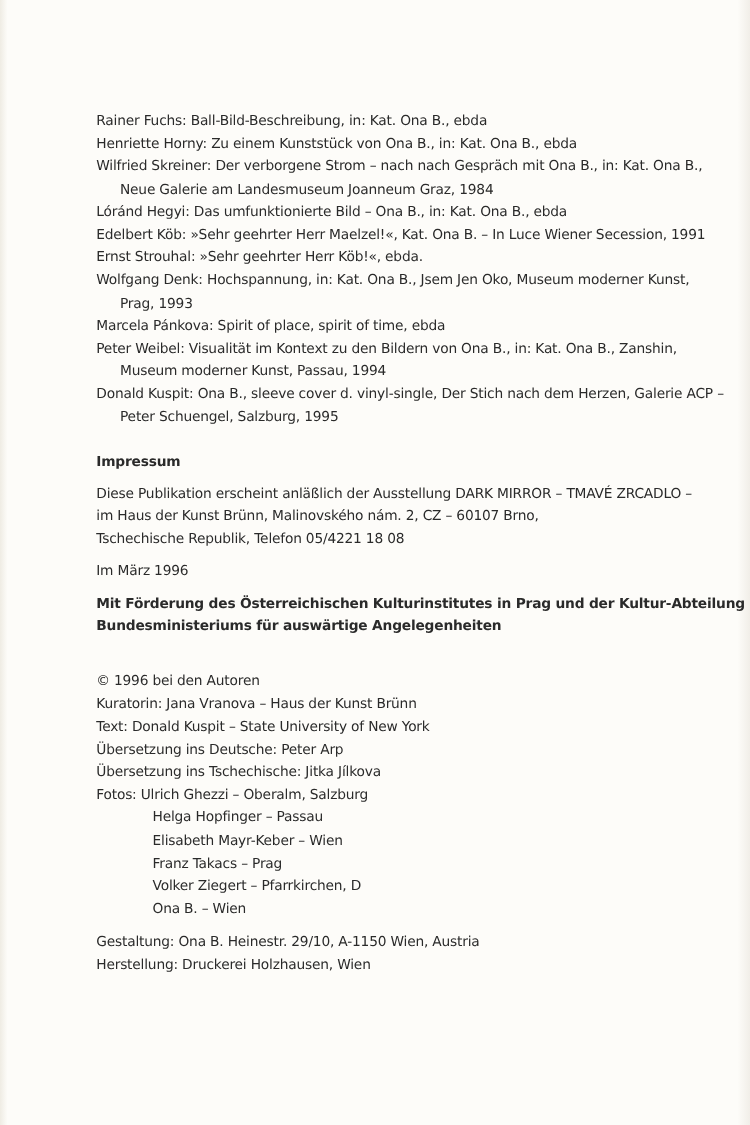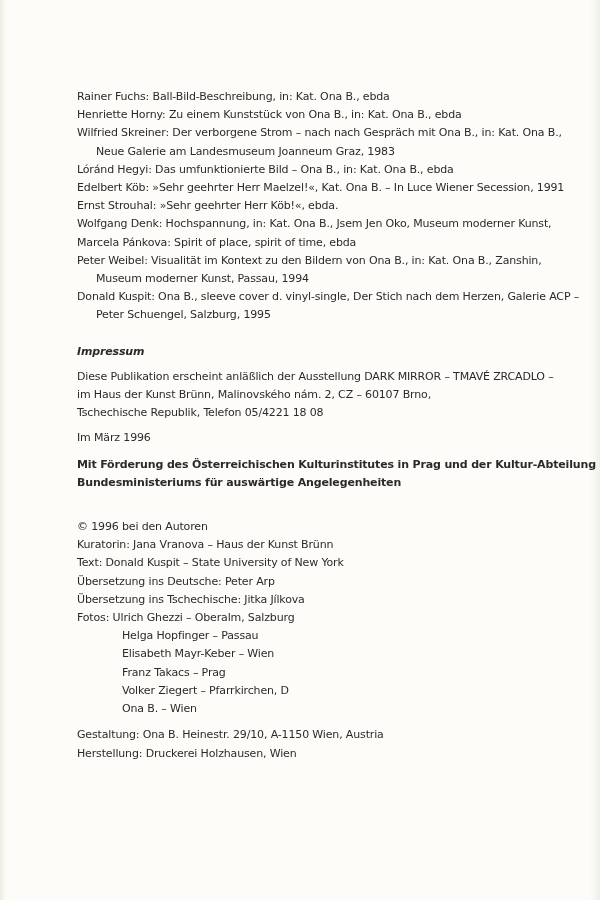--- a/index.html
+++ b/index.html
@@ -32,44 +32,44 @@
       line-height: 18.2px;
       letter-spacing: -0.15px;
     }
     .line { white-space: nowrap; }
     .indent { padding-left: 19px; }
     .indent-photo { padding-left: 45px; }
     .heading {
       font-weight: bold;
       margin-top: 18px;
       margin-bottom: 7px;
-      font-style: italic;
     }
     .gap-sm { height: 7px; }
     .gap-md { height: 8px; }
     .gap-lg { height: 26px; }
     .bold { font-weight: bold; }
   </style>
 </head>
 <body>
 
 <div class="page-edge-left"></div>
 <div class="page-edge-right"></div>
 
 <div class="content">
 
   <section>
     <div class="line">Rainer Fuchs: Ball-Bild-Beschreibung, in: Kat. Ona B., ebda</div>
     <div class="line">Henriette Horny: Zu einem Kunststück von Ona B., in: Kat. Ona B., ebda</div>
     <div class="line">Wilfried Skreiner: Der verborgene Strom – nach nach Gespräch mit Ona B., in: Kat. Ona B.,</div>
-    <div class="line indent">Neue Galerie am Landesmuseum Joanneum Graz, 1983</div>
+    <div class="line indent">Neue Galerie am Landesmuseum Joanneum Graz, 1984</div>
     <div class="line">Lóránd Hegyi: Das umfunktionierte Bild – Ona B., in: Kat. Ona B., ebda</div>
     <div class="line">Edelbert Köb:  »Sehr geehrter Herr Maelzel!«, Kat. Ona B. – In Luce Wiener Secession, 1991</div>
     <div class="line">Ernst Strouhal:  »Sehr geehrter Herr Köb!«, ebda.</div>
     <div class="line">Wolfgang Denk: Hochspannung, in: Kat. Ona B., Jsem Jen Oko, Museum moderner Kunst,</div>
+    <div class="line indent">Prag, 1993</div>
     <div class="line">Marcela Pánkova: Spirit of place, spirit of time, ebda</div>
     <div class="line">Peter Weibel: Visualität im Kontext zu den Bildern von Ona B., in: Kat. Ona B., Zanshin,</div>
     <div class="line indent">Museum moderner Kunst, Passau, 1994</div>
     <div class="line">Donald Kuspit: Ona B., sleeve cover d. vinyl-single, Der Stich nach dem Herzen, Galerie ACP –</div>
     <div class="line indent">Peter Schuengel, Salzburg, 1995</div>
   </section>
 
   <section>
     <div class="line heading">Impressum</div>
 

